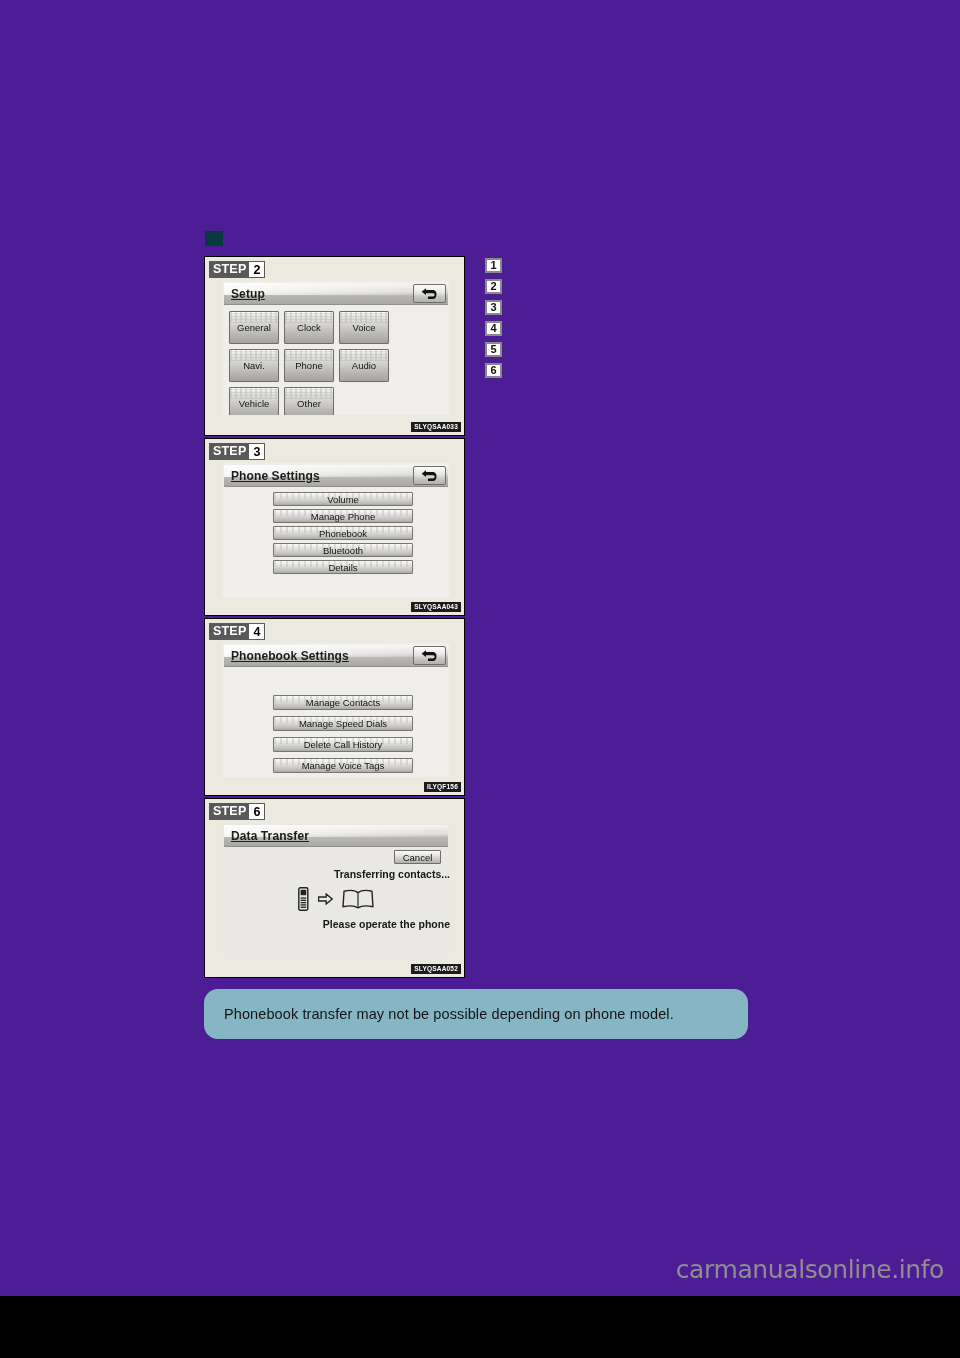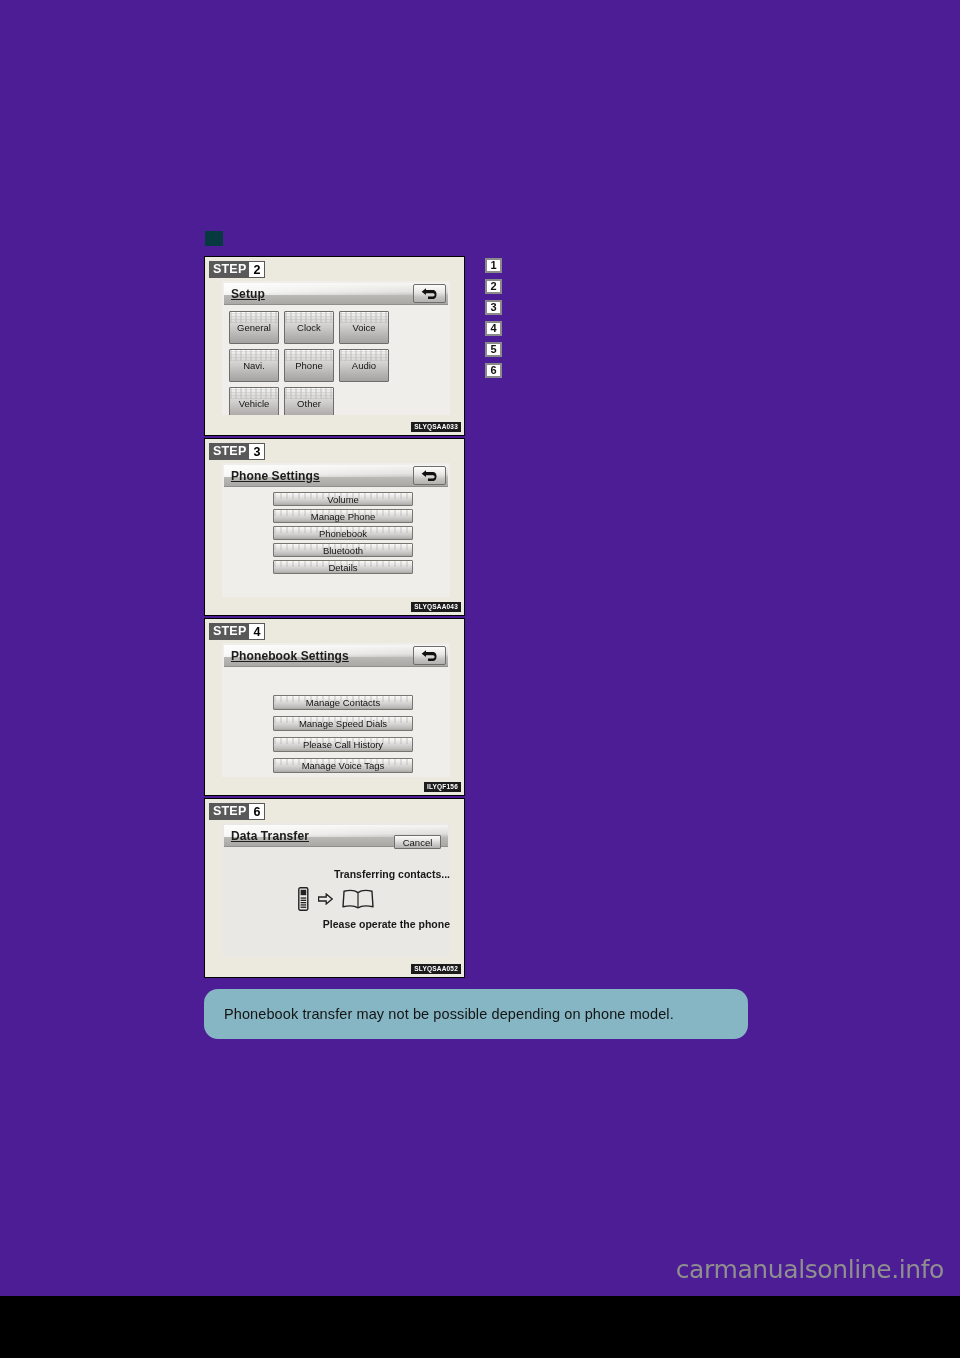--- a/index.html
+++ b/index.html
@@ -203,21 +203,21 @@
     background-image:
       repeating-linear-gradient(90deg, rgba(175,175,175,.5) 0 2px, rgba(255,255,255,0) 2px 6px);
     opacity: .7;
   }
   .lbtn span.lbl { position: relative; z-index: 2; }
 
   
   .dt-cancel {
     position: absolute;
     right: 9px;
-    top: 12px;
+    top: 27px;
     width: 47px;
     height: 14px;
     background: linear-gradient(to bottom, #fbfbfa 0%, #e8e7e5 35%, #cfcecc 65%, #b2b1af 100%);
     border: 1px solid #6f6e6b;
     border-radius: 1px;
     display: flex;
     align-items: center;
     justify-content: center;
     font-size: 9.5px;
     color: #111;
@@ -453,21 +453,21 @@
           <div class="lbtn">
             <div class="noise"></div>
             <span class="lbl">Manage Contacts</span>
           </div>
           <div class="lbtn">
             <div class="noise"></div>
             <span class="lbl">Manage Speed Dials</span>
           </div>
           <div class="lbtn">
             <div class="noise"></div>
-            <span class="lbl">Please Call History</span>
+            <span class="lbl">Delete Call History</span>
           </div>
           <div class="lbtn">
             <div class="noise"></div>
             <span class="lbl">Manage Voice Tags</span>
           </div>
         </div>
       </div>
 
       <div class="img-code">ILYQF156</div>
     </div>

